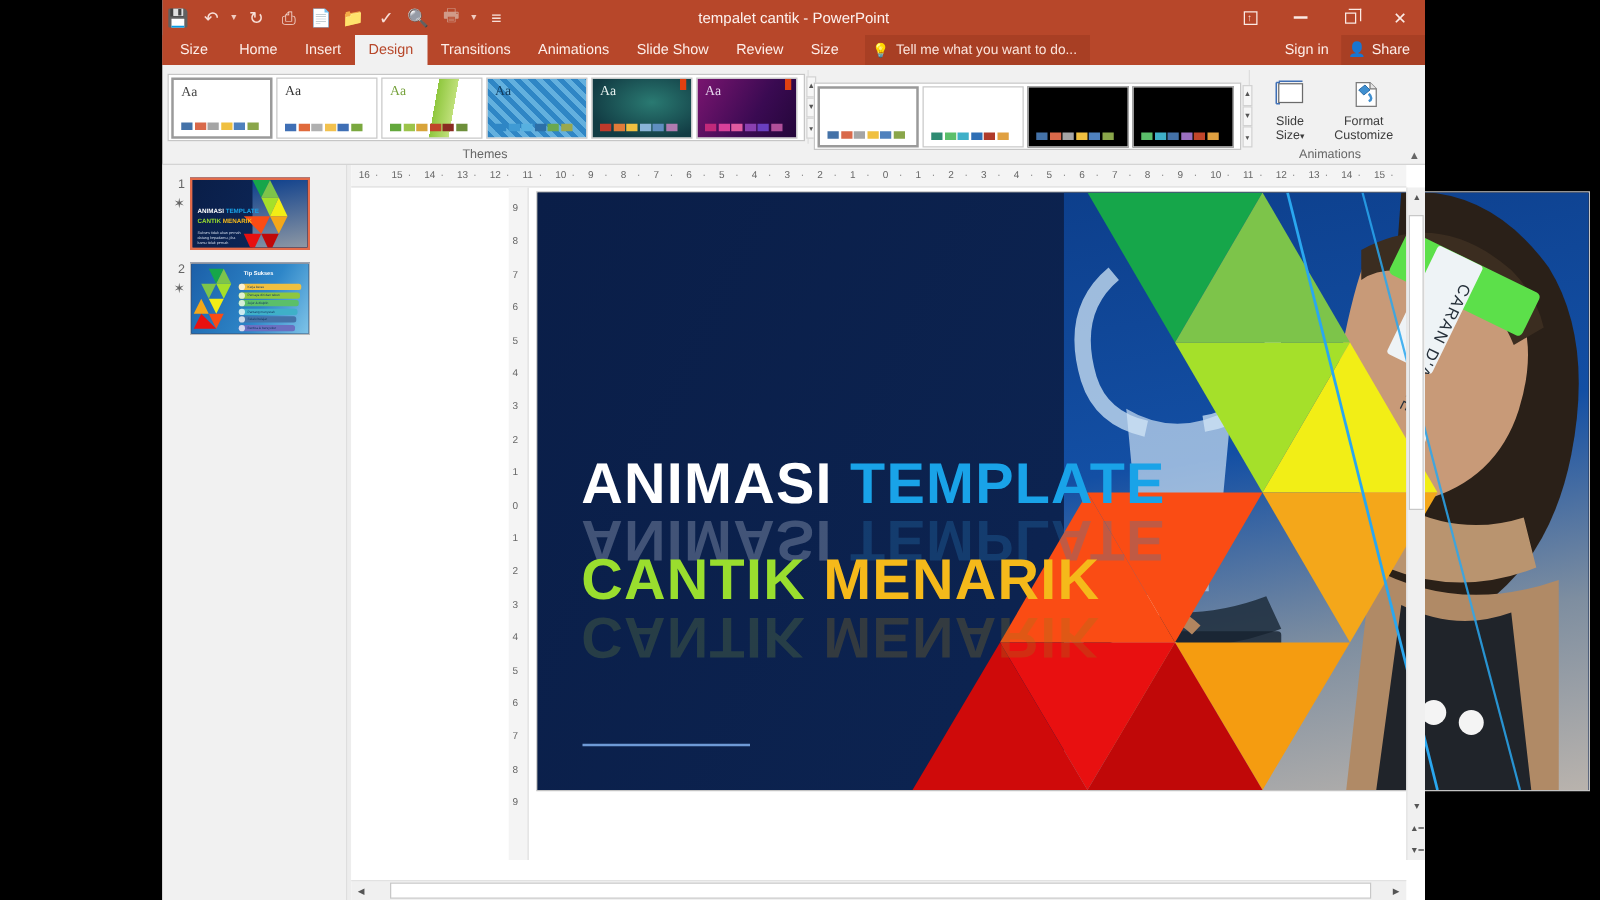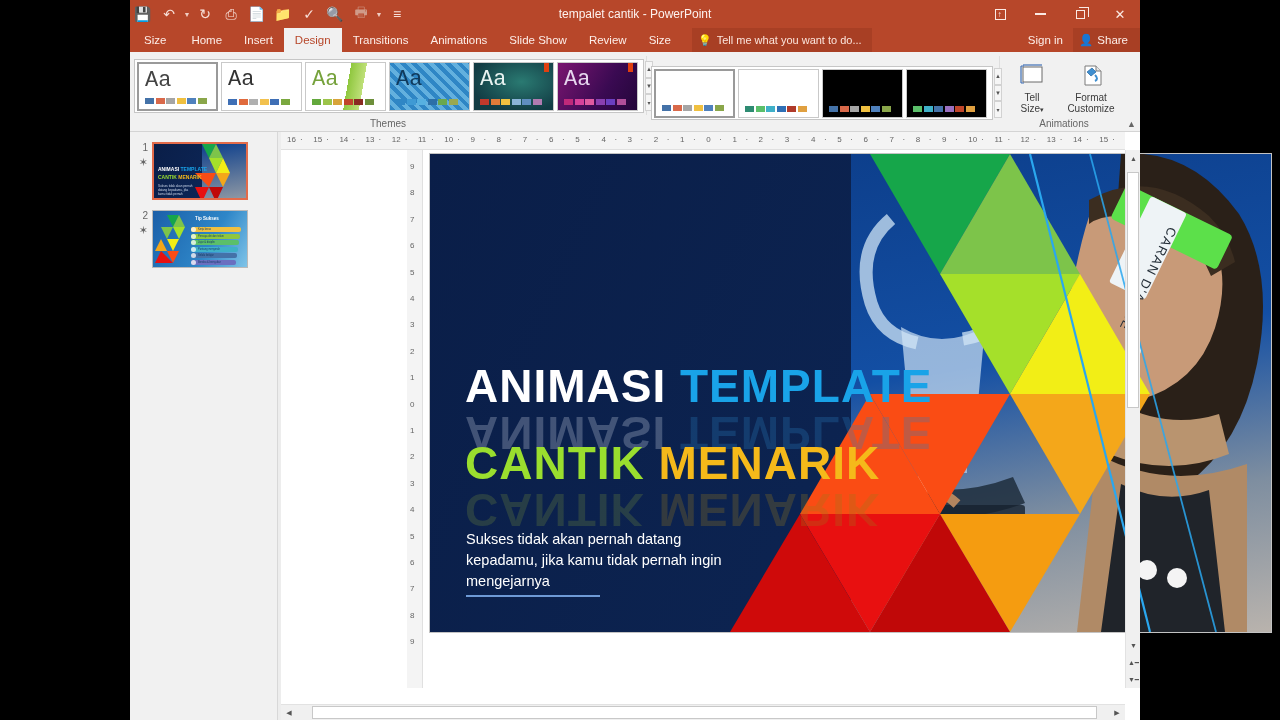--- a/index.html
+++ b/index.html
@@ -50,21 +50,21 @@
             display:flex; align-items:stretch; }
   .rgroup { position:relative; display:flex; flex-direction:column; }
   .rgroup-body { flex:1; display:flex; align-items:center; padding:3px 4px 0 4px; }
   .rgroup-label { height:14px; line-height:13px; text-align:center; font-size:10px; color:#666; }
   .rgroup-sep { width:1px; background:#dedede; margin:4px 0 16px 0; }
 
   .gallery { display:flex; align-items:center; border:1px solid #c6c6c6; background:#fff; height:54px; padding:2px; }
   .thumb { width:81px; height:49px; border:1px solid #c9c9c9; margin-right:3px; position:relative;
            overflow:hidden; cursor:pointer; background:#fff; }
   .thumb.sel { border:2px solid #9a9a9a; box-shadow:inset 0 0 0 1px #fff; }
-  .thumb .aa { position:absolute; left:6px; top:4px; font-size:22px; color:#444; font-family:Liberation Mono, monospace; }
+  .thumb .aa { position:absolute; left:6px; top:4px; font-size:11px; color:#444; font-family:Liberation Serif, serif; }
   .swatches { position:absolute; left:6px; bottom:5px; display:flex; gap:1.5px; }
   .sw { width:9px; height:6px; }
   .thumb .redmark { position:absolute; right:4px; top:0; width:5px; height:9px; background:#e04010; }
   .gal-scroll { display:flex; flex-direction:column; justify-content:space-between; width:13px;
                 height:50px; margin-left:1px; }
   .gs { flex:1; display:flex; align-items:center; justify-content:center; border:1px solid #d2d2d2;
         background:#f6f6f6; font-size:6px; color:#555; cursor:pointer; }
 
   .bigbtn { width:52px; display:flex; flex-direction:column; align-items:center; justify-content:flex-start;
             padding-top:5px; cursor:pointer; }
@@ -331,21 +331,21 @@
       <div class="rgroup-body" style="justify-content:center;gap:2px;align-items:flex-start;">
         <div class="bigbtn">
           <div class="ic">
             <svg width="30" height="26" viewBox="0 0 30 26">
               <rect x="6" y="4" width="19" height="15" fill="#fff" stroke="#6b6b6b" stroke-width="1"></rect>
               <path d="M4 3 L4 20 M4 3 L7 3 M4 20 L7 20" stroke="#3f6fb5" stroke-width="1.2" fill="none"></path>
               <path d="M6 2 L25 2" stroke="#3f6fb5" stroke-width="1.2"></path>
             </svg>
           </div>
           <div class="lbl">
-            <span>Tell</span><br>
+            <span>Slide</span><br>
             <span>Size</span><span style="font-size:7px">▾</span>
           </div>
         </div>
         <div class="bigbtn" style="width:62px">
           <div class="ic">
             <svg width="30" height="26" viewBox="0 0 30 26">
               <path d="M9 3 H20 L25 8 V22 H9 Z" fill="#fff" stroke="#7a7a7a" stroke-width="1"></path>
               <path d="M20 3 V8 H25" fill="#e6e6e6" stroke="#7a7a7a" stroke-width="1"></path>
               <path d="M11 9 l5 -4 4 4 -5 4 z" fill="#3f8fd0" stroke="#2d6ea8" stroke-width=".8"></path>
               <path d="M19 12 q4 4 0 6" stroke="#3f8fd0" stroke-width="2" fill="none"></path>
@@ -579,21 +579,20 @@
           <span style="color:#19a3e8">TEMPLATE</span>
         </div>
         <div class="refl" id="r2">
           <span style="color:#6f8a3a">CANTIK</span>
           <span style="color:#9a7a1a">MENARIK</span>
         </div>
         <div class="slide-title" id="t2">
           <span style="color:#9ade2e">CANTIK</span>
           <span style="color:#f5b91a">MENARIK</span>
         </div>
-        <div id="subtxt">Sukses tidak akan pernah datang kepadamu, jika kamu tidak pernah ingin mengejarnya</div>
         <div id="underline"></div>
       </div>
 
       <div class="sb" id="vsb">
         <div class="sbbtn" style="top:0">▲</div>
         <div id="vsb-thumb"></div>
         <div class="sbbtn" style="bottom:34px">▼</div>
         <div class="sbbtn" style="bottom:17px">▲━</div>
         <div class="sbbtn" style="bottom:0">▼━</div>
       </div>

